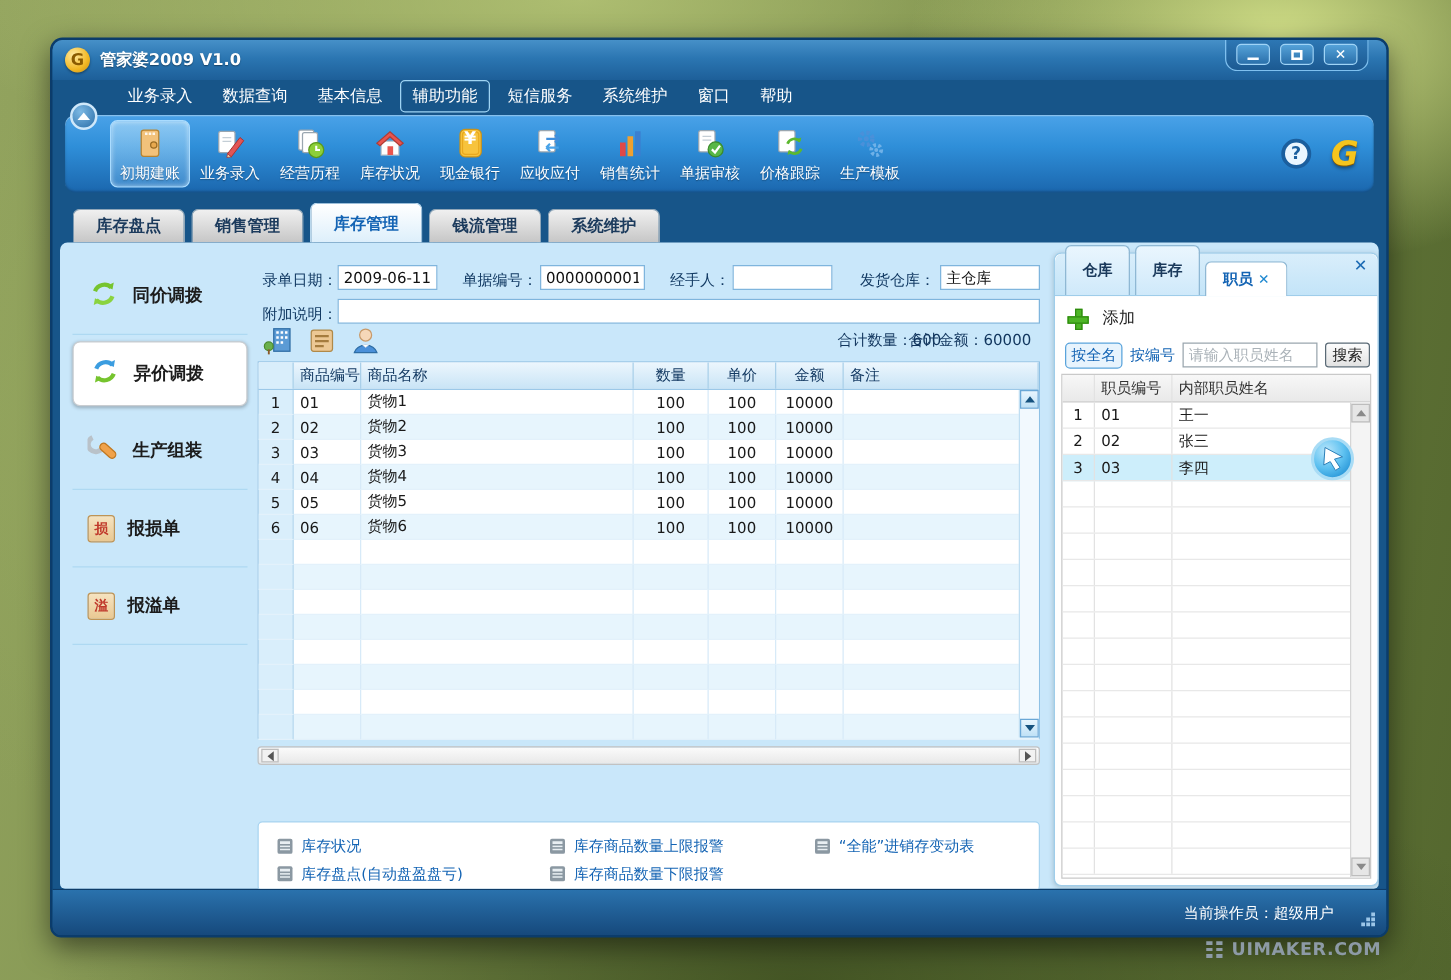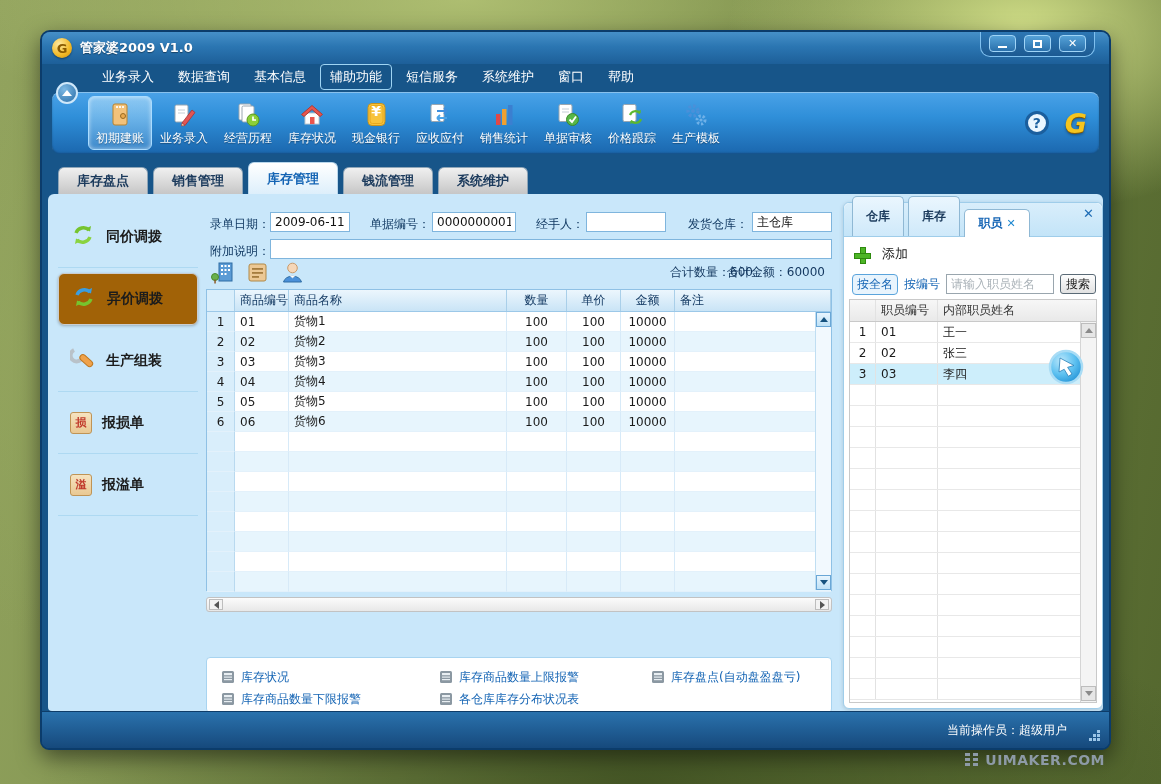--- a/index.html
+++ b/index.html
@@ -71,21 +71,21 @@
     background:linear-gradient(180deg,#f0f0f0,#c6c6c6); color:#1b3a5c; font-size:13px; font-weight:bold;
     display:flex; align-items:center; justify-content:center; cursor:pointer; }
   .mtab.active { height:32px; background:linear-gradient(180deg,#ffffff,#ddeffb); color:#1464b4; border-color:#b9d7ec; }
 
   .content { flex:1; margin:0 6px; background:#c9e7fa; border-radius:6px 6px 4px 4px; position:relative; overflow:hidden; }
 
   
   .sidebar { position:absolute; left:10px; top:12px; width:140px; }
   .side-item { height:62px; display:flex; align-items:center; gap:10px; padding-left:12px;
     border-bottom:1px solid #aed9f2; cursor:pointer; }
-  .side-item.sel { background:#a16207; border:1px solid #c9cdd1; border-radius:6px; box-shadow:0 1px 3px rgba(0,0,0,.25); height:52px; margin:5px 0; }
+  .side-item.sel { background:#ffffff; border:1px solid #c9cdd1; border-radius:6px; box-shadow:0 1px 3px rgba(0,0,0,.25); height:52px; margin:5px 0; }
   .side-label { font-size:14px; font-weight:bold; color:#1c1c1c; white-space:nowrap; }
   .loss-box { width:22px; height:22px; background:linear-gradient(180deg,#f6e3c0,#e9c892); border:1px solid #bf9455;
     border-radius:3px; display:flex; align-items:center; justify-content:center; }
   .loss-box span { color:#c0392b; font-size:11px; font-weight:bold; }
 
   
   .flabel { position:absolute; font-size:12px; color:#123a63; white-space:nowrap; }
   .finput { position:absolute; height:20px; border:1px solid #7fb5dd; background:#fff; font-size:12px;
     padding:0 4px; color:#111; font-family:inherit; }
   .mini-icons { position:absolute; left:162px; top:66px; display:flex; gap:10px; }
@@ -608,39 +608,39 @@
             </svg>
             <span>库存商品数量上限报警</span>
           </div>
       <div class="rlink">
             <svg width="14" height="14" viewBox="0 0 14 14">
               <rect x="1" y="1" width="12" height="12" rx="1.5" fill="#8b98a2"></rect>
               <rect x="3" y="3" width="8" height="2.2" fill="#e8eef2"></rect>
               <rect x="3" y="6.5" width="8" height="1.2" fill="#e8eef2"></rect>
               <rect x="3" y="9" width="8" height="1.2" fill="#e8eef2"></rect>
             </svg>
+            <span>“全能”进销存变动表</span>
+          </div>
+      <div class="rlink">
+            <svg width="14" height="14" viewBox="0 0 14 14">
+              <rect x="1" y="1" width="12" height="12" rx="1.5" fill="#8b98a2"></rect>
+              <rect x="3" y="3" width="8" height="2.2" fill="#e8eef2"></rect>
+              <rect x="3" y="6.5" width="8" height="1.2" fill="#e8eef2"></rect>
+              <rect x="3" y="9" width="8" height="1.2" fill="#e8eef2"></rect>
+            </svg>
             <span>库存盘点(自动盘盈盘亏)</span>
           </div>
       <div class="rlink">
             <svg width="14" height="14" viewBox="0 0 14 14">
               <rect x="1" y="1" width="12" height="12" rx="1.5" fill="#8b98a2"></rect>
               <rect x="3" y="3" width="8" height="2.2" fill="#e8eef2"></rect>
               <rect x="3" y="6.5" width="8" height="1.2" fill="#e8eef2"></rect>
               <rect x="3" y="9" width="8" height="1.2" fill="#e8eef2"></rect>
             </svg>
             <span>库存商品数量下限报警</span>
-          </div>
-      <div class="rlink">
-            <svg width="14" height="14" viewBox="0 0 14 14">
-              <rect x="1" y="1" width="12" height="12" rx="1.5" fill="#8b98a2"></rect>
-              <rect x="3" y="3" width="8" height="2.2" fill="#e8eef2"></rect>
-              <rect x="3" y="6.5" width="8" height="1.2" fill="#e8eef2"></rect>
-              <rect x="3" y="9" width="8" height="1.2" fill="#e8eef2"></rect>
-            </svg>
-            <span>各仓库库存分布状况表</span>
           </div>
     </div>
 
     <div class="panel">
       <div class="panel-top">
         <span class="panel-x">✕</span>
         <div class="ptab">
               <span>仓库</span>
             </div>
         <div class="ptab">

